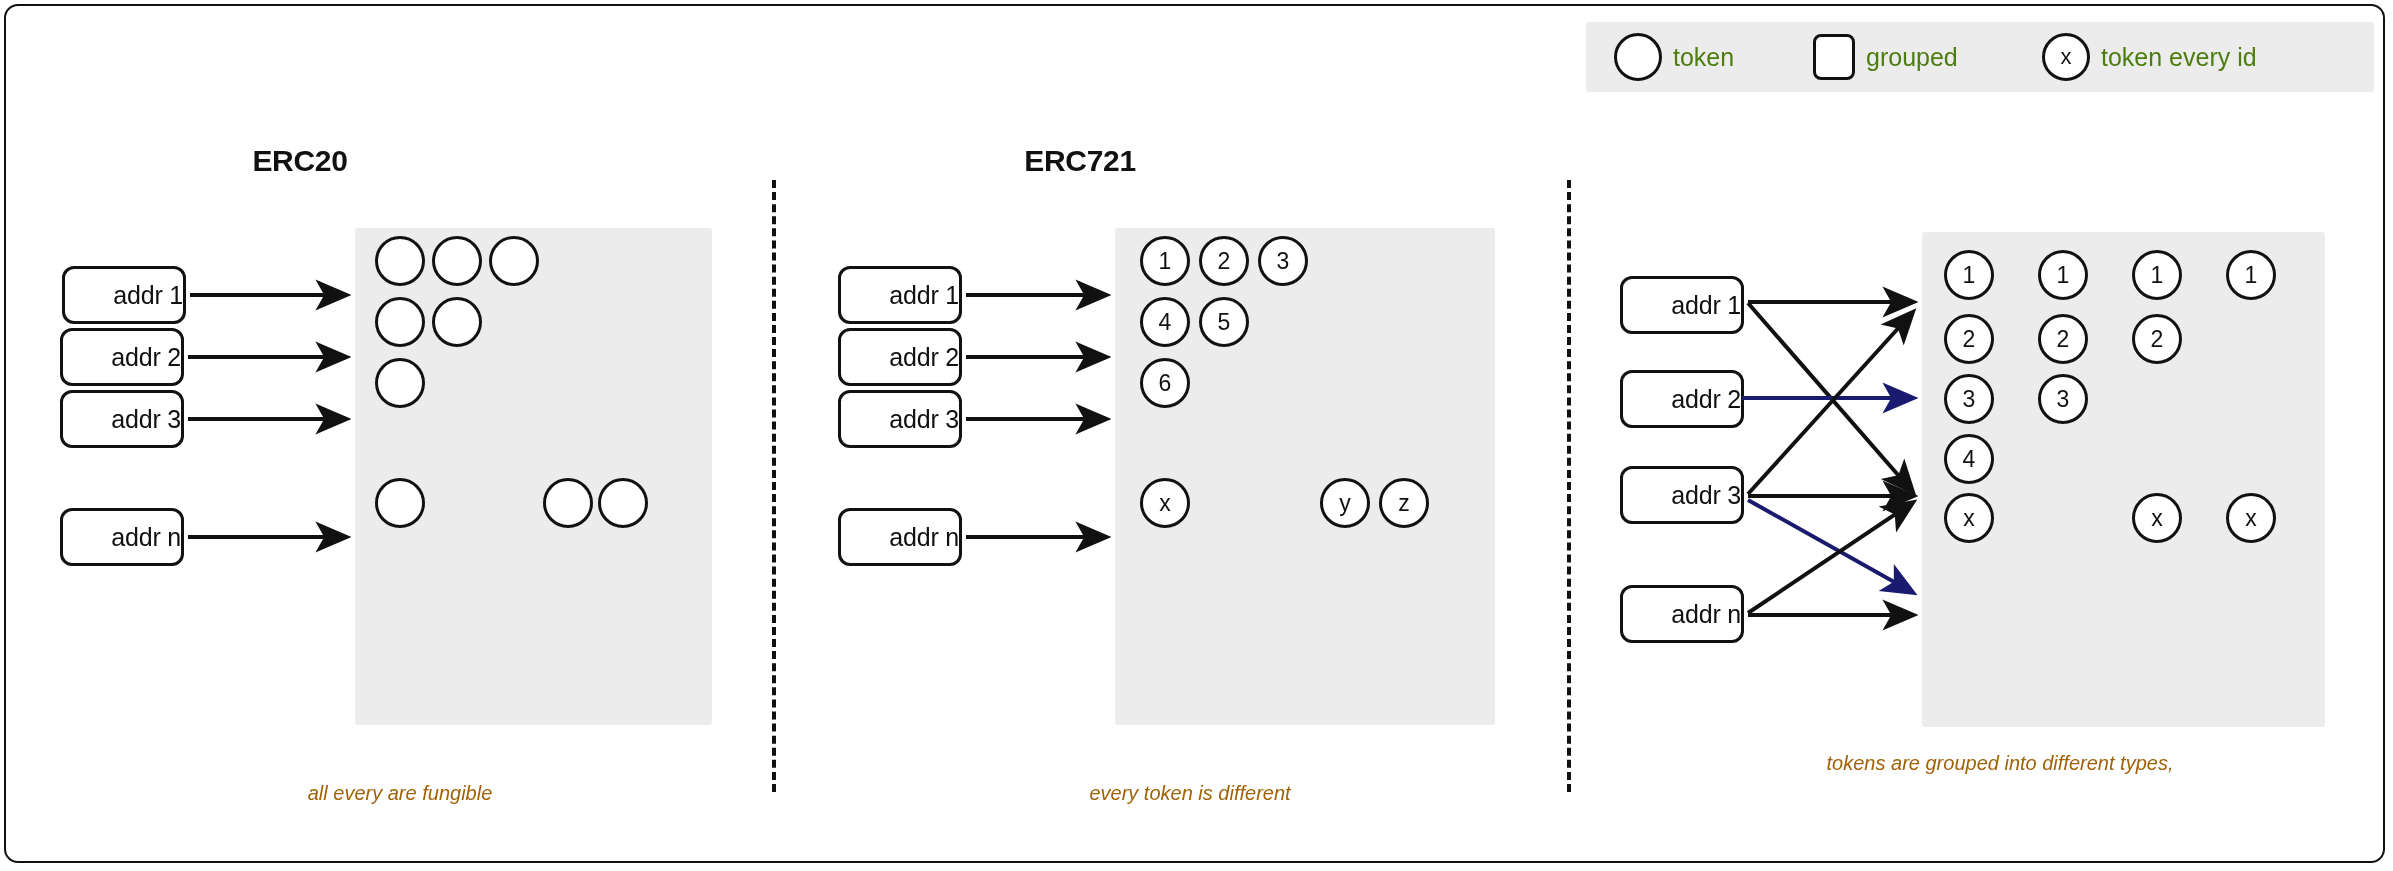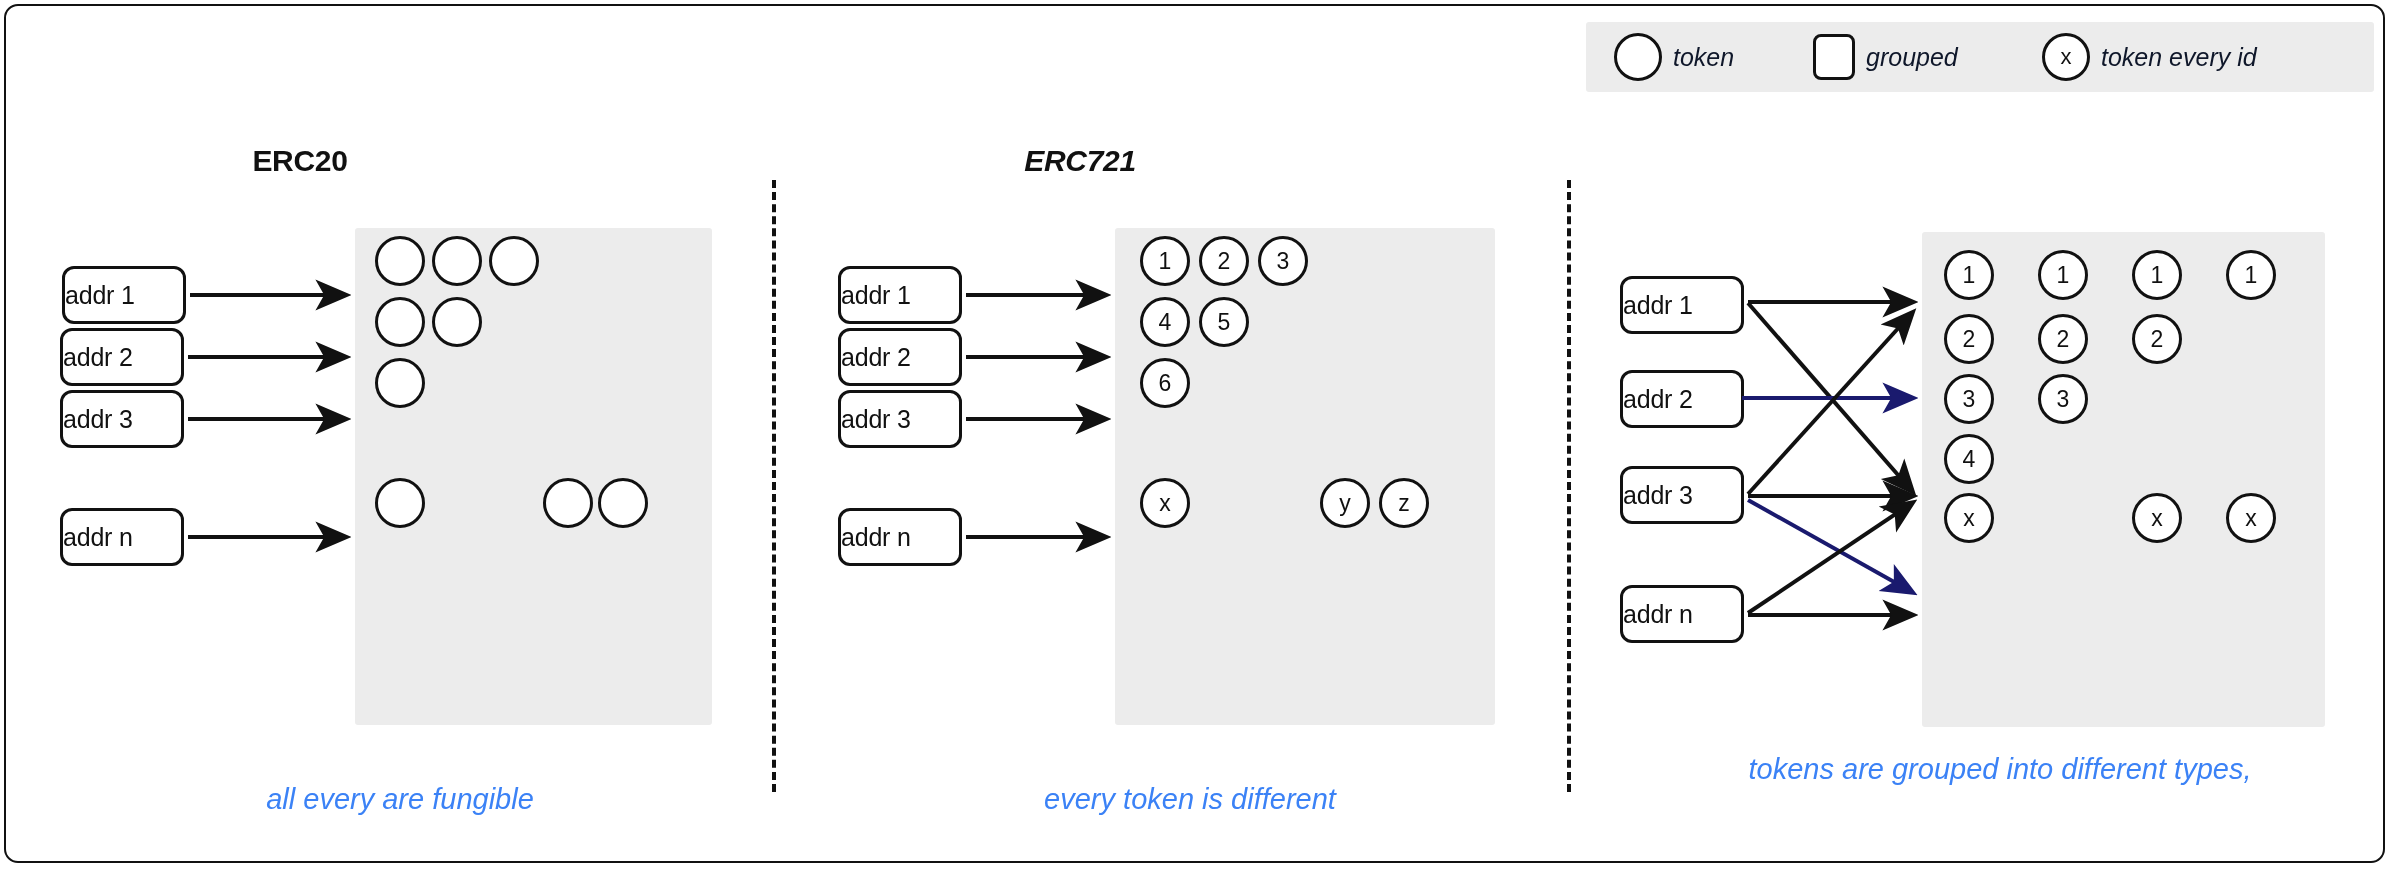--- a/index.html
+++ b/index.html
@@ -54,21 +54,21 @@
   .addr-box {
     position: absolute;
     width: 124px;
     height: 58px;
     border: 3px solid #111111;
     border-radius: 12px;
     background: #ffffff;
     box-sizing: border-box;
     display: flex;
     align-items: center;
-    justify-content: flex-start;
+    justify-content: flex-end;
     font-size: 25px;
     color: #111111;
     letter-spacing: -0.2px;
   }
   
   .token {
     position: absolute;
     width: 50px;
     height: 50px;
     border: 3px solid #111111;
@@ -113,30 +113,29 @@
   .legend-square {
     width: 42px;
     height: 46px;
     border: 3px solid #111111;
     border-radius: 8px;
     background: #ffffff;
     box-sizing: border-box;
   }
   .legend-label {
     font-size: 25px;
+    color: #4d7c0f;
+    white-space: nowrap;
+  }
+  
+  .caption {
+    position: absolute;
+    font-size: 20px;
     font-style: italic;
-    color: #0f172a;
-    white-space: nowrap;
-  }
-  
-  .caption {
-    position: absolute;
-    font-size: 29px;
-    font-style: italic;
-    color: #3b82f6;
+    color: #a16207;
     text-align: center;
     white-space: nowrap;
     line-height: 1.35;
   }
   .caption.two-line { white-space: normal; }
   
   .arrow-layer {
     position: absolute;
     left: 0; top: 0;
     width: 2393px;
@@ -164,21 +163,21 @@
 
   <div class="legend-item" style="left:2042px; top:33px;">
     <span class="legend-circle">x</span>
     <span class="legend-label">token every  id</span>
   </div>
 
   <div class="divider" style="left:772px; top:180px; height:612px;"></div>
   <div class="divider" style="left:1567px; top:180px; height:612px;"></div>
 
   <div class="section-title" style="left:180px; top:144px; width:240px;">ERC20</div>
-  <div class="section-title" style="left:960px; top:144px; width:240px;font-style:italic;">ERC721</div>
+  <div class="section-title" style="left:960px; top:144px; width:240px;">ERC721</div>
 
   <div class="token-panel" style="left:355px; top:228px; width:357px; height:497px;"></div>
   <div class="token-panel" style="left:1115px; top:228px; width:380px; height:497px;"></div>
   <div class="token-panel" style="left:1922px; top:232px; width:403px; height:495px;"></div>
 
   <div class="addr-box" style="left:62px; top:266px;">
       <span>addr 1</span>
     </div>
   <div class="addr-box" style="left:60px; top:328px;">
       <span>addr 2</span>

